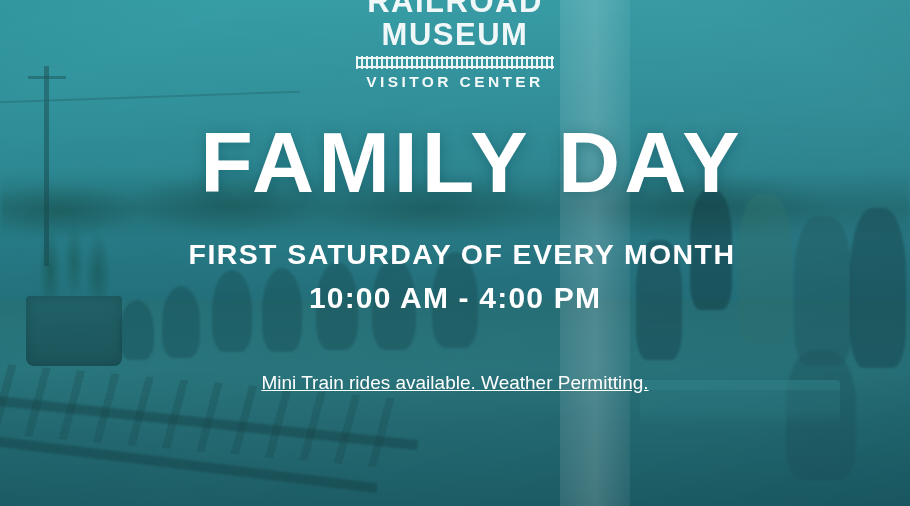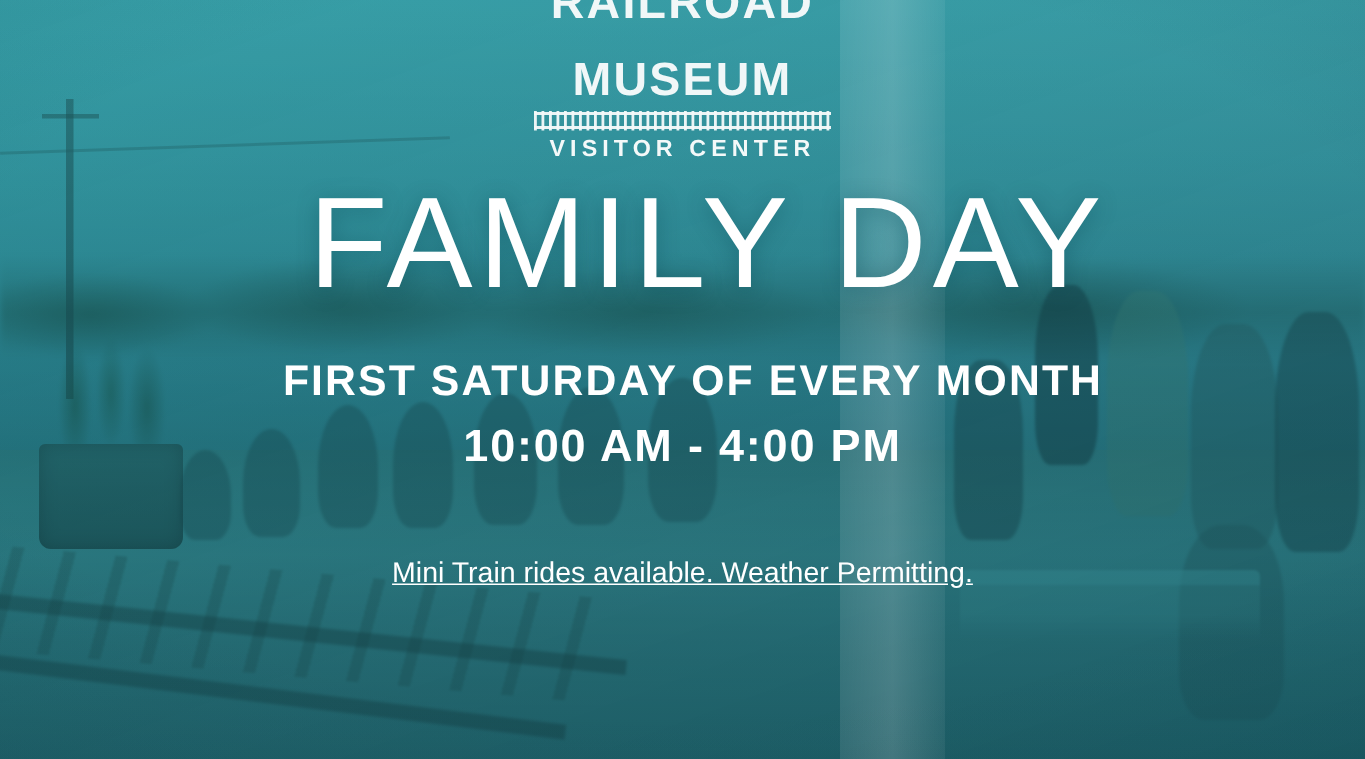--- a/index.html
+++ b/index.html
@@ -187,21 +187,21 @@
     line-height: 1;
   }
   .logo-l1, .logo-l2 {
     font-weight: 700;
     letter-spacing: 1.5px;
     font-size: 31px;
     color: #ffffff;
     opacity: .93;
   }
   .logo-l1 { display: block; }
-  .logo-l2 { display: block; margin-top: 20px; }
+  .logo-l2 { display: block; margin-top: 2px; }
   .logo-rule {
     width: 198px;
     height: 13px;
     margin: 6px auto 5px;
     background:
       linear-gradient(90deg, rgba(255,255,255,.95) 0 2px, rgba(255,255,255,0) 2px 5px) 0 0/5px 13px repeat-x,
       linear-gradient(180deg, rgba(255,255,255,0) 0 1px, rgba(255,255,255,.95) 1px 3px, rgba(255,255,255,0) 3px 10px, rgba(255,255,255,.95) 10px 12px, rgba(255,255,255,0) 12px 13px);
     opacity: .95;
   }
   .logo-sub {
@@ -209,21 +209,21 @@
     font-weight: 700;
     letter-spacing: 3.4px;
     opacity: .95;
   }
 
   .headline {
     position: absolute;
     top: 122px;
     left: 0; right: 0;
     font-size: 86px;
-    font-weight: 400;
+    font-weight: 700;
     letter-spacing: 4px;
     line-height: .95;
     text-shadow: 0 2px 14px rgba(0,60,72,.35);
     margin-left: 34px;
   }
 
   .sub1 {
     position: absolute;
     top: 238px;
     left: 14px; right: 0;

